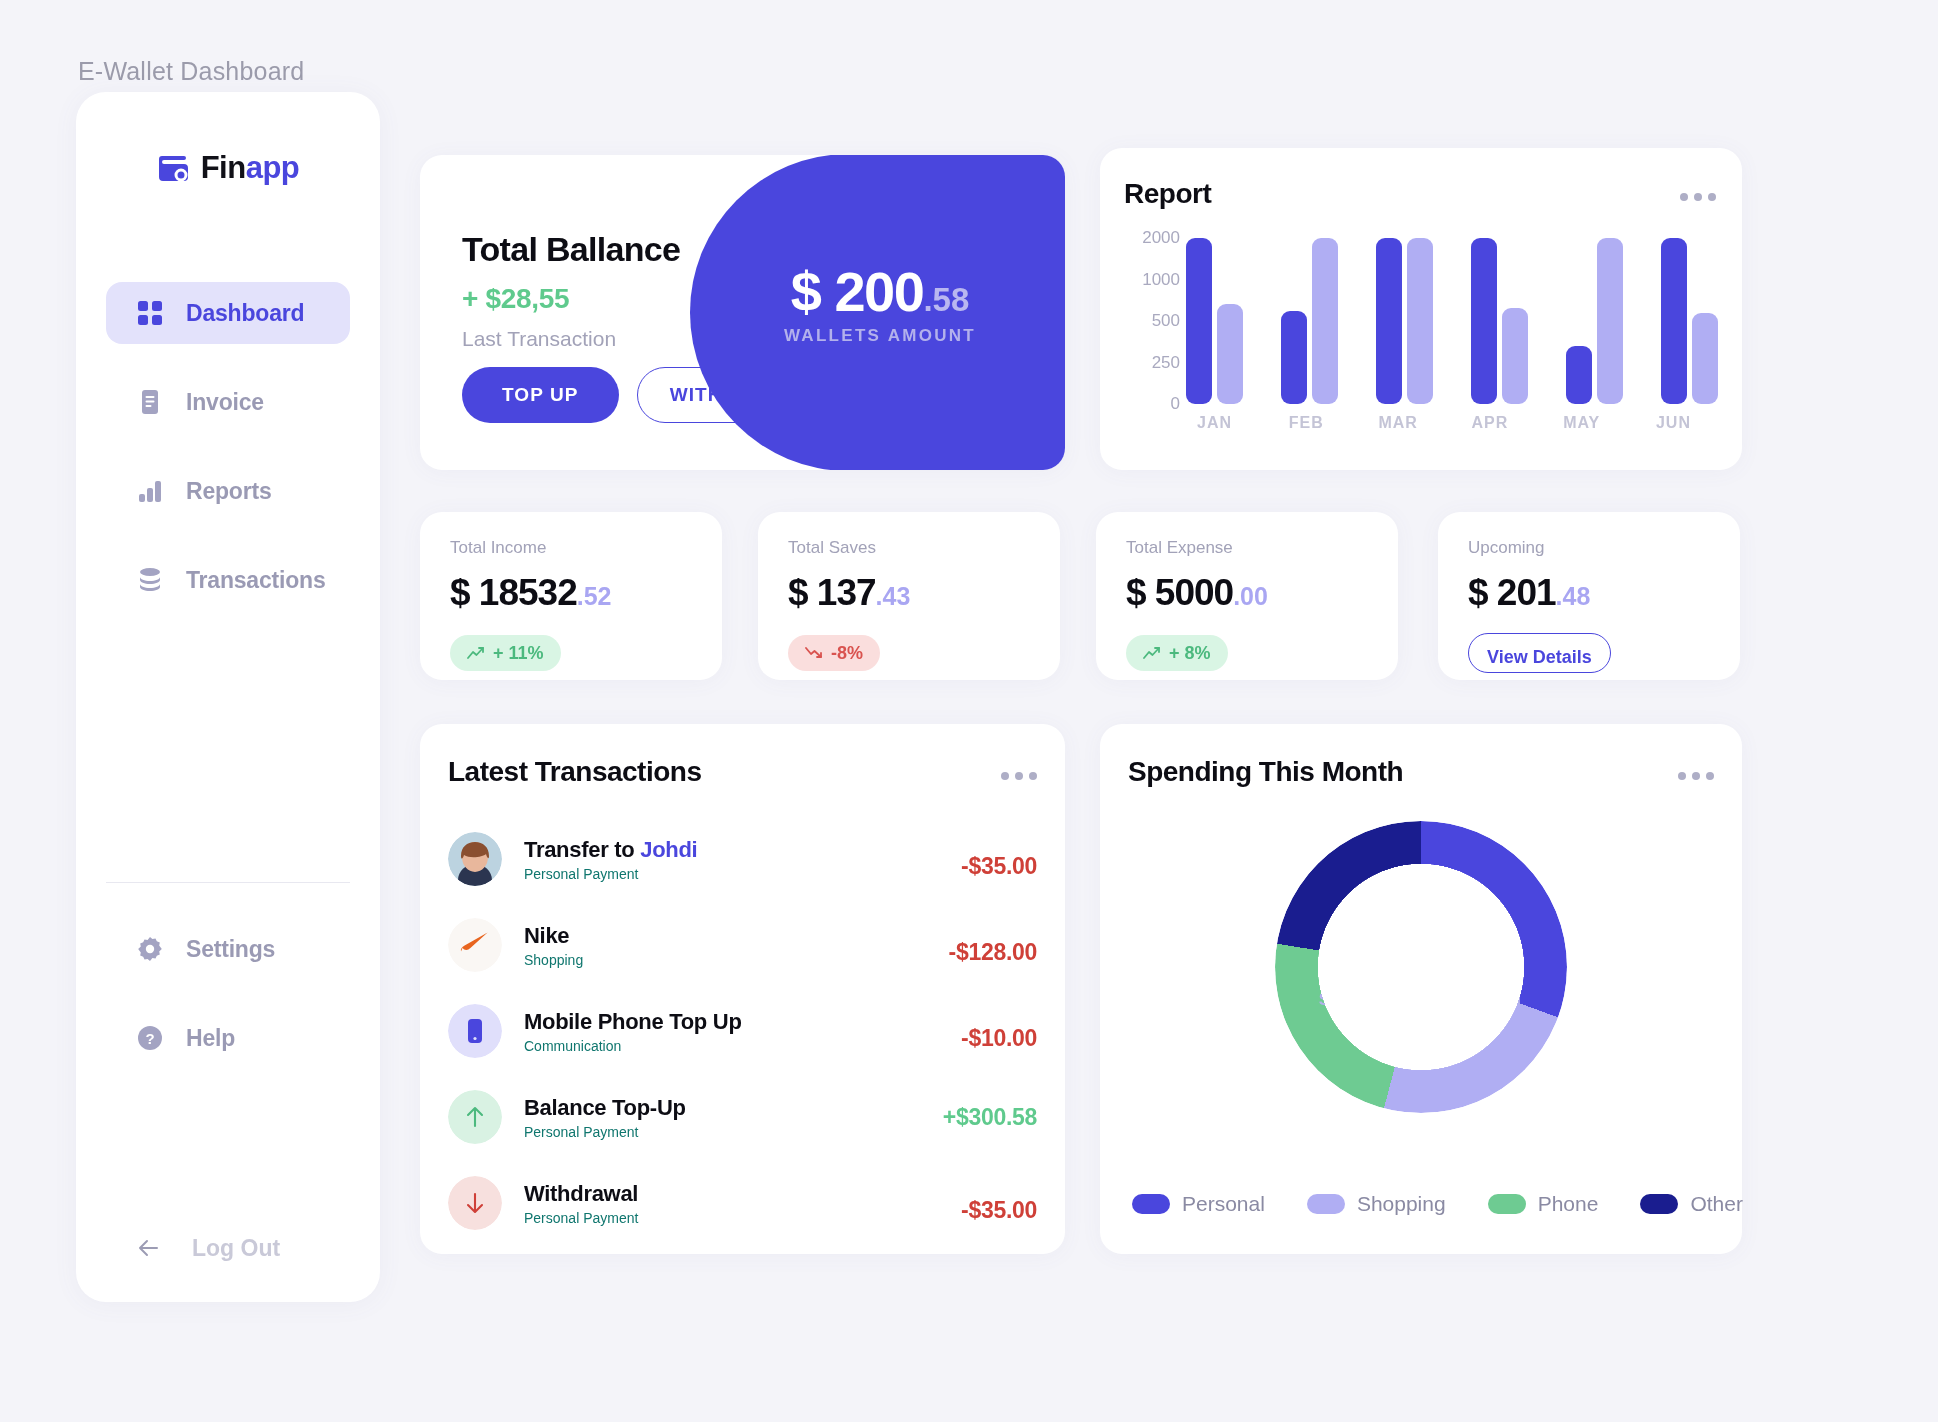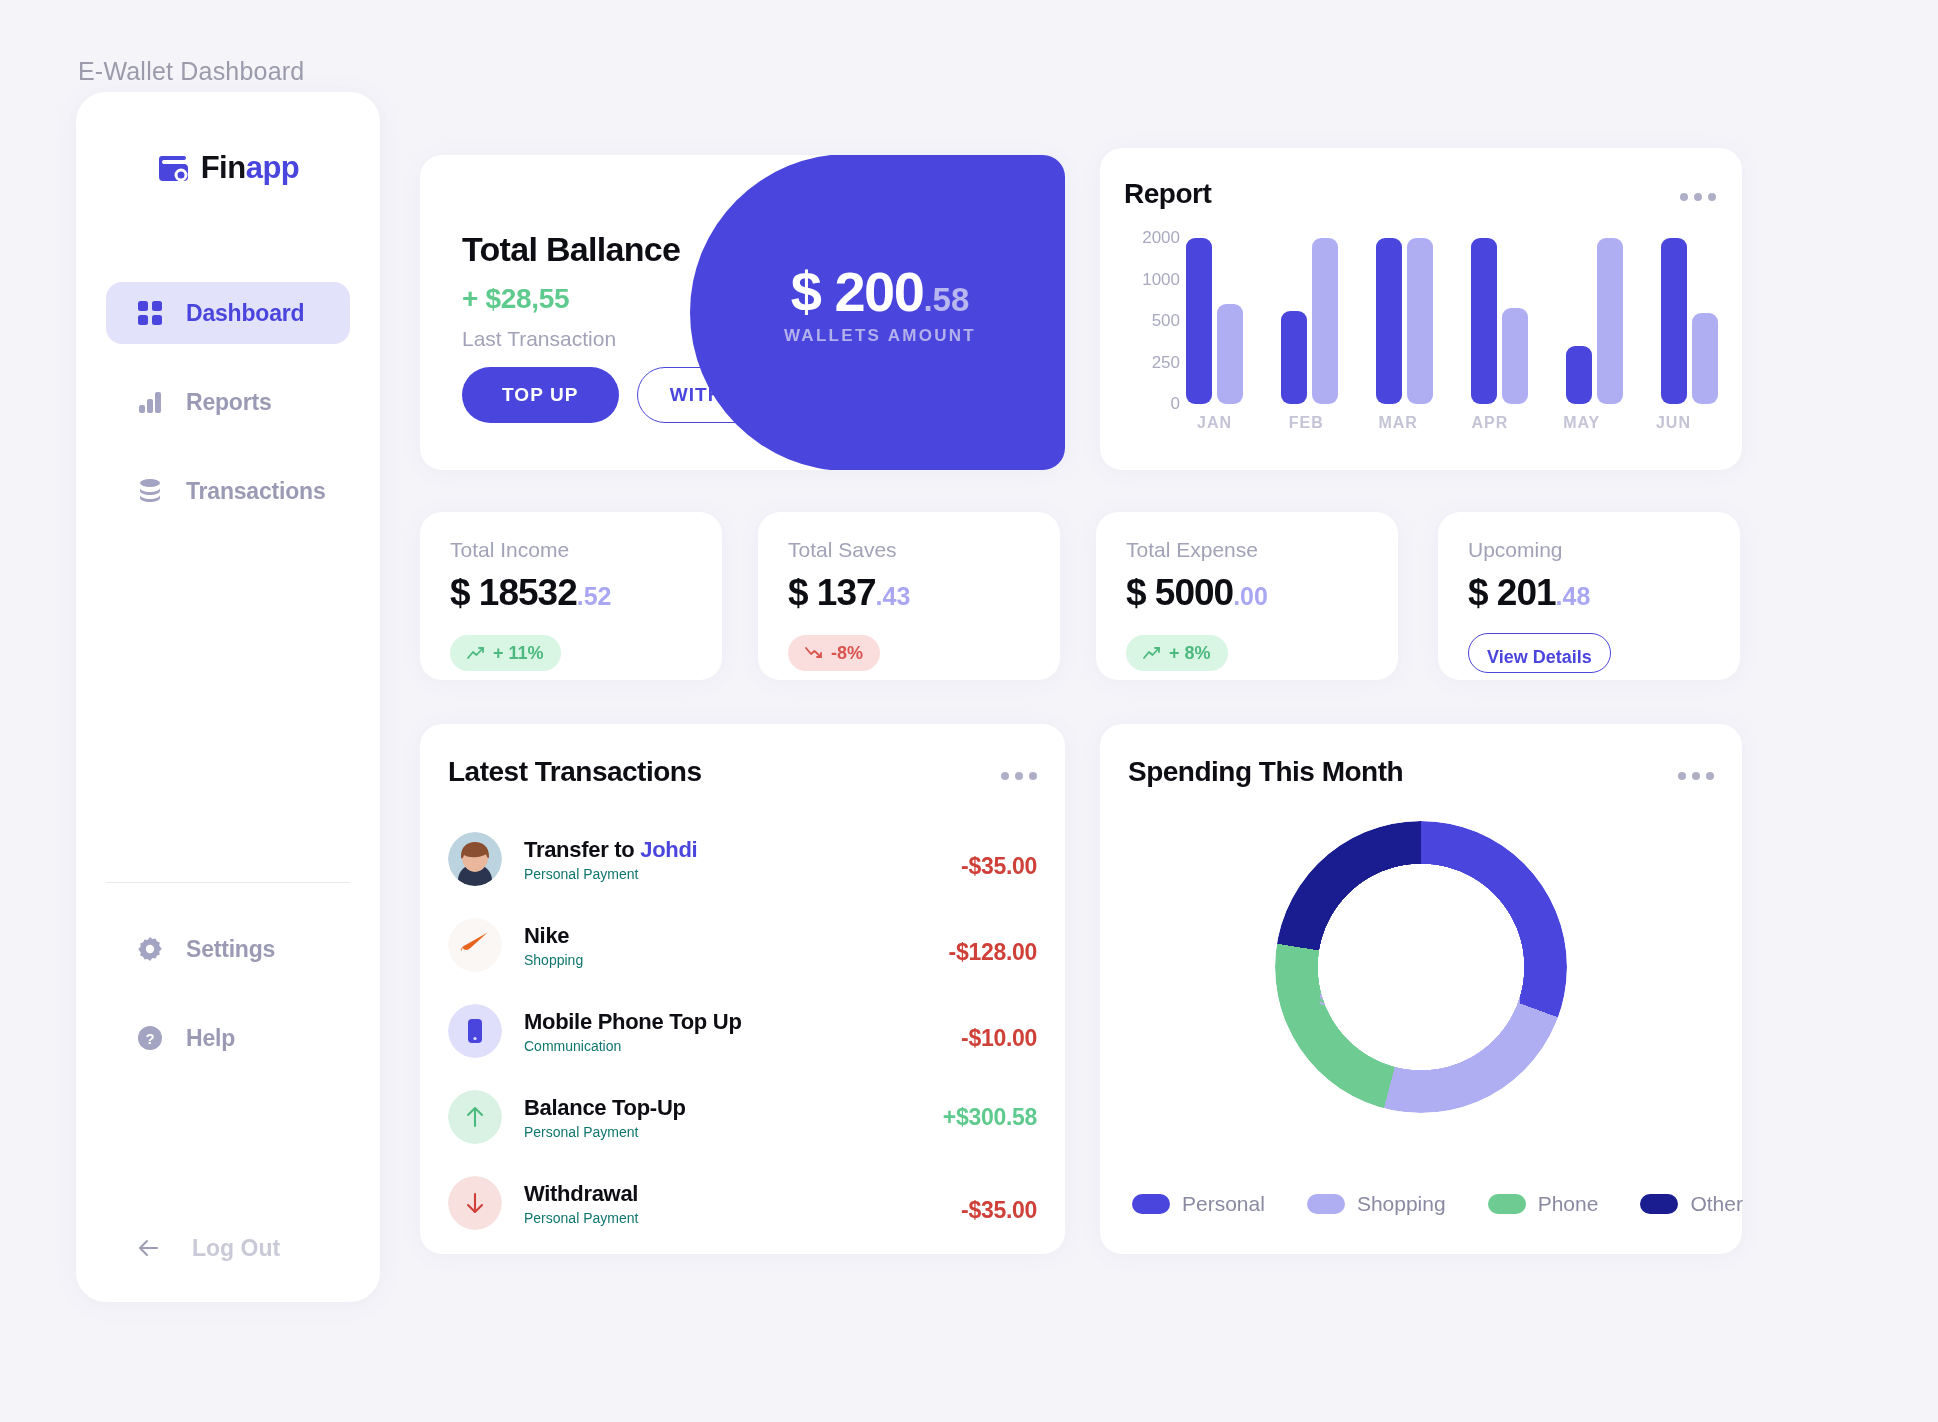--- a/index.html
+++ b/index.html
@@ -101,21 +101,21 @@
   .plot { position: absolute; left: 62px; top: 0; right: 0; height: 166px; display: flex; justify-content: space-between; align-items: flex-end; }
   .grp { display: flex; gap: 5px; align-items: flex-end; }
   .bar { width: 26px; border-radius: 9px; }
   .bar.a { background: #4a46dd; }
   .bar.b { background: #b0aef3; }
   .x-axis { position: absolute; left: 62px; top: 176px; right: 16px; display: flex; justify-content: space-between; }
   .x-lab { width: 57px; text-align: center; font-size: 16px; font-weight: 700; color: #c4c4d6; letter-spacing: 1px; }
 
   
   .stat { top: 512px; width: 302px; height: 168px; }
-  .stat .label { position: absolute; left: 30px; top: 26px; font-size: 21px; color: #a2a2b8; }
+  .stat .label { position: absolute; left: 30px; top: 26px; font-size: 17px; color: #a2a2b8; }
   .stat .value { position: absolute; left: 30px; top: 60px; font-size: 37px; font-weight: 800; color: #0d0d14; letter-spacing: -1px; }
   .stat .value .cents { font-size: 25px; color: #a9a6f2; letter-spacing: 0; }
   .pill {
     position: absolute; left: 30px; top: 123px; height: 36px;
     display: inline-flex; align-items: center; gap: 8px;
     padding: 0 17px; border-radius: 20px; font-size: 18px; font-weight: 700;
   }
   .pill.up { background: #d9f5e4; color: #4cb97e; }
   .pill.down { background: #fadedd; color: #d9534f; }
   .view-details {
@@ -180,20 +180,31 @@
           <svg width="28" height="28" viewBox="0 0 28 28">
               <rect x="2" y="2" width="10" height="10" rx="2.5" fill="#4a46dd"></rect>
               <rect x="16" y="2" width="10" height="10" rx="2.5" fill="#4a46dd"></rect>
               <rect x="2" y="16" width="10" height="10" rx="2.5" fill="#4a46dd"></rect>
               <rect x="16" y="16" width="10" height="10" rx="2.5" fill="#4a46dd"></rect>
             </svg>
         </span>
         <span class="nlabel">Dashboard</span>
       </div>
 
+      <div class="nav-item">
+        <span class="nav-icon">
+          <svg width="28" height="28" viewBox="0 0 28 28">
+              <rect x="6" y="2" width="16" height="24" rx="3" fill="#a3a3c2"></rect>
+              <rect x="9.5" y="8" width="9" height="2" rx="1" fill="#fff"></rect>
+              <rect x="9.5" y="12.5" width="9" height="2" rx="1" fill="#fff"></rect>
+              <rect x="9.5" y="17" width="6" height="2" rx="1" fill="#fff"></rect>
+            </svg>
+        </span>
+        <span class="nlabel">Invoice</span>
+      </div>
 
 
       <div class="nav-item">
         <span class="nav-icon">
           <svg width="28" height="28" viewBox="0 0 28 28">
               <rect x="3" y="17" width="6" height="8" rx="2" fill="#a3a3c2"></rect>
               <rect x="11" y="11" width="6" height="14" rx="2" fill="#a3a3c2"></rect>
               <rect x="19" y="4" width="6" height="21" rx="2" fill="#a3a3c2"></rect>
             </svg>
         </span>

